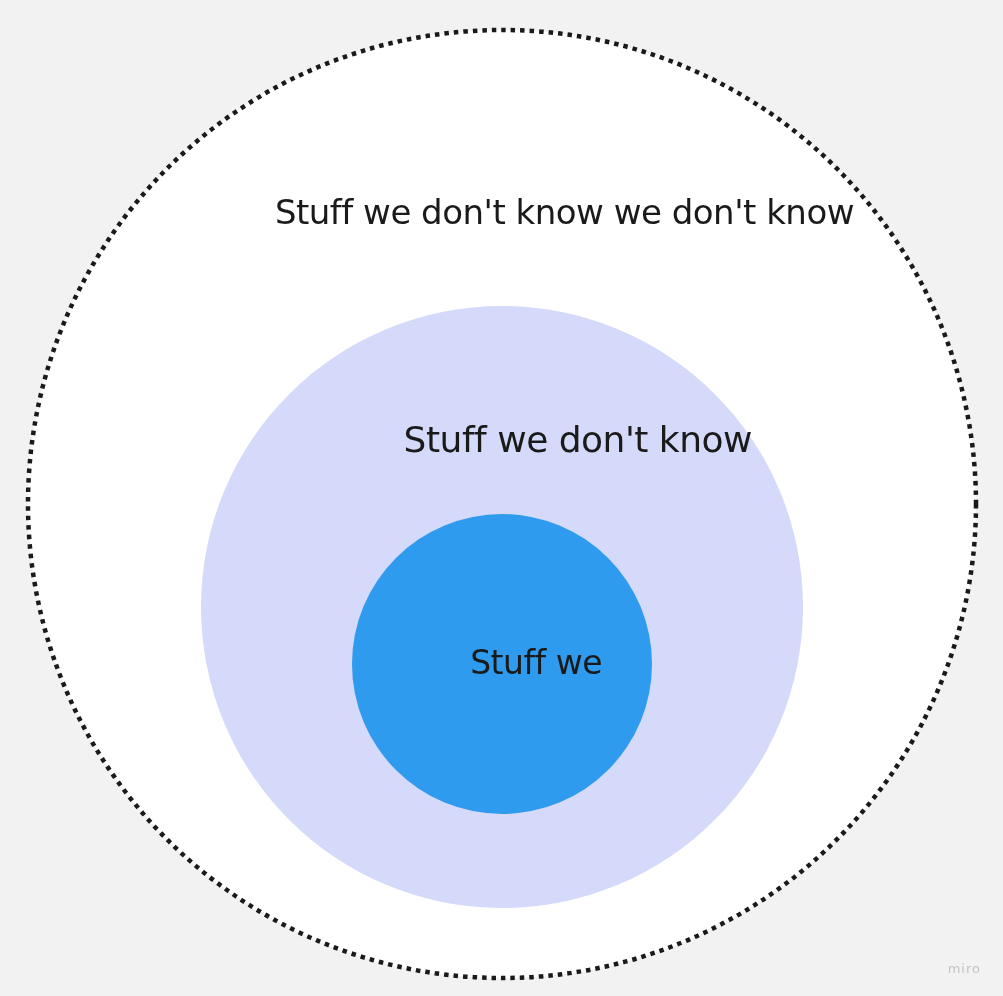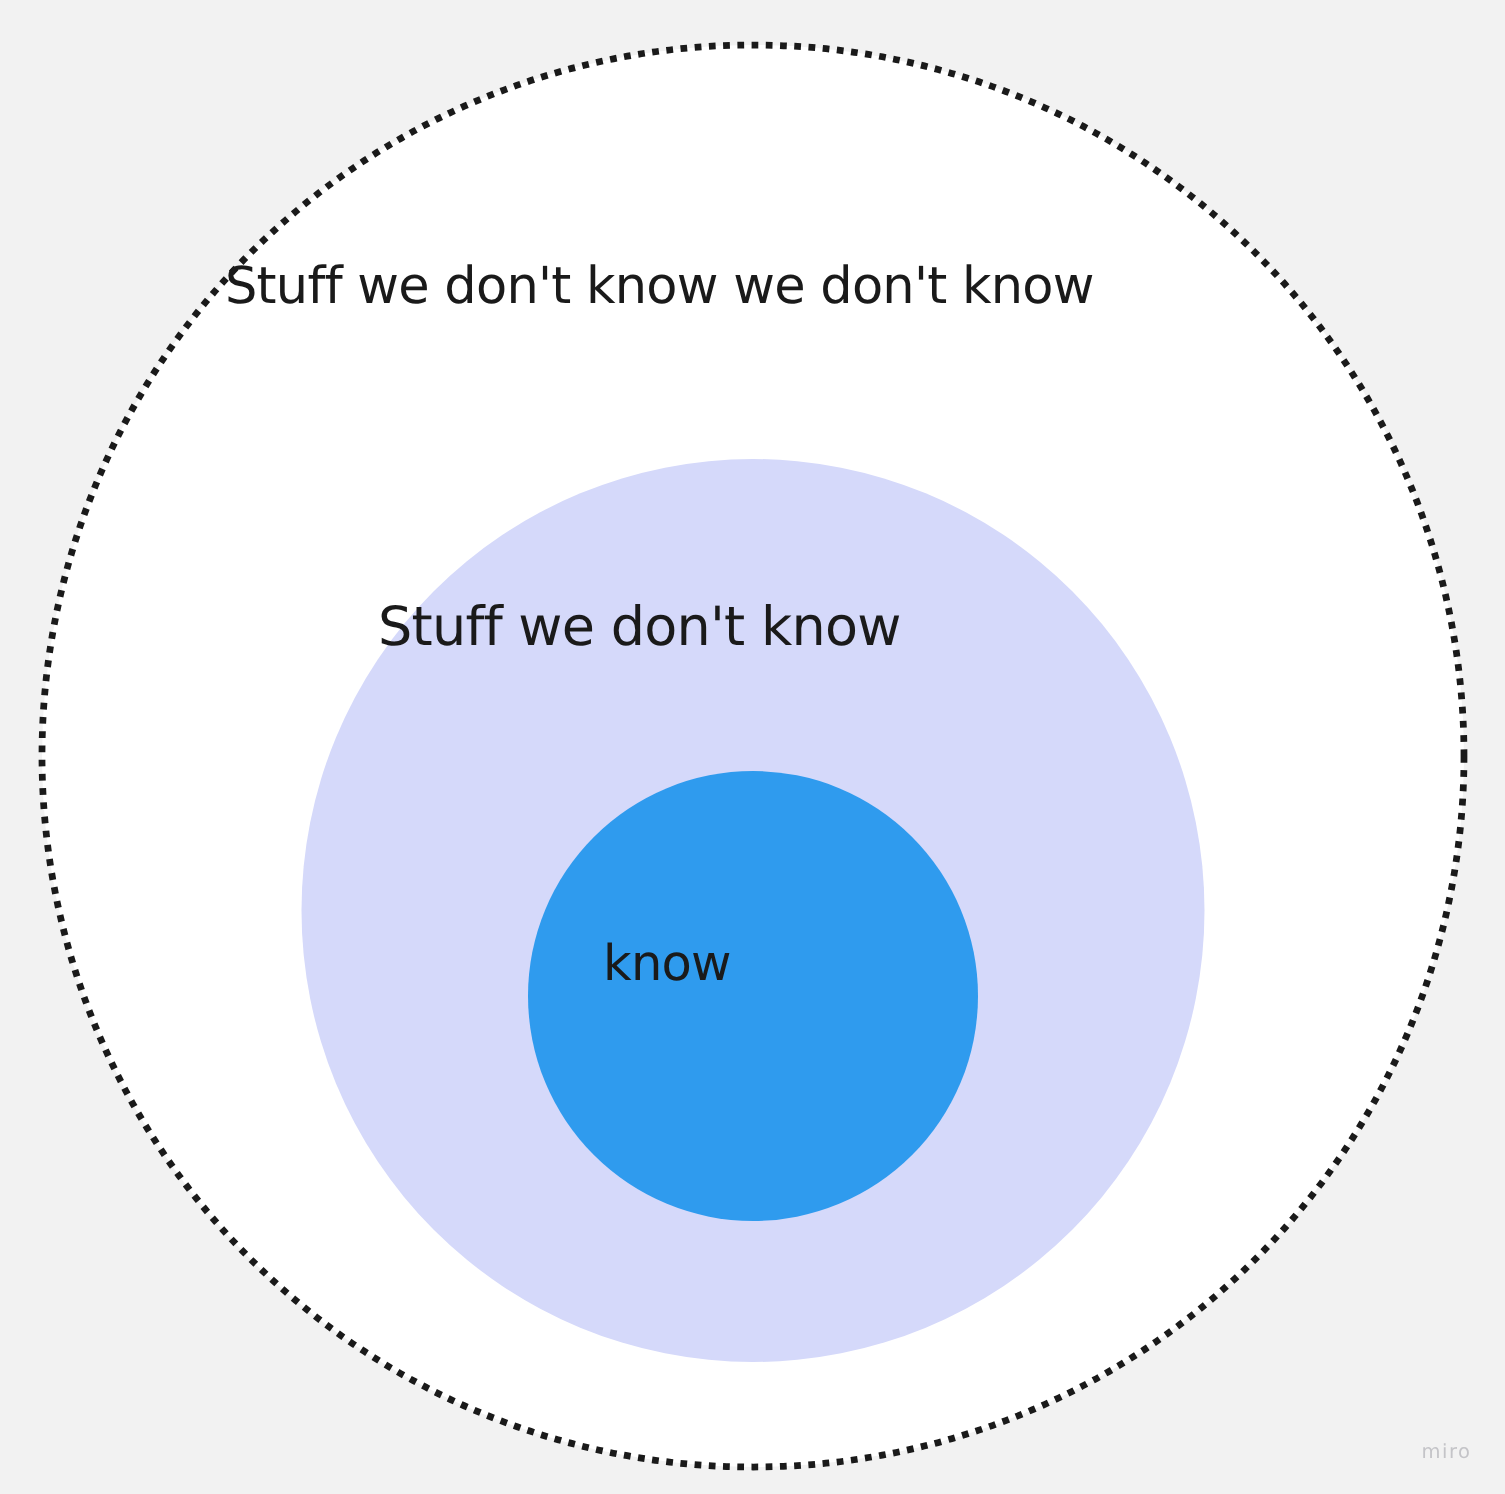--- a/index.html
+++ b/index.html
@@ -3,22 +3,22 @@
 <meta charset="utf-8">
 <style>
   html, body { margin: 0; padding: 0; }
   body {
     width: 1003px; height: 996px; overflow: hidden;
     background: #f2f2f2; position: relative;
     font-family: "DejaVu Sans", sans-serif;
   }
   .board { position: absolute; left: 0; top: 0; width: 1003px; height: 996px; }
   .label {
-    position: absolute; color: #1a1a1a; text-align: left;
-    font-family: "DejaVu Sans", sans-serif; letter-spacing: -0.5px;
+    position: absolute; color: #1a1a1a; text-align: right;
+    font-family: "DejaVu Sans", sans-serif; letter-spacing: -0.5px; margin-top: 21px;
   }
   .outer-label { left: 150px; width: 704px; top: 170px; font-size: 34px; line-height: 42px; }
   .middle-label { left: 252px; width: 500px; top: 398px; font-size: 36px; line-height: 42px; }
   .inner-label { left: 402px; width: 200px; top: 616px; font-size: 33px; line-height: 52px; }
   .watermark {
     position: absolute; right: 22px; bottom: 20px;
     font-size: 13px; color: #c4c4c8; letter-spacing: 1px;
     font-family: "DejaVu Sans", sans-serif;
     margin-left: 16px;
   }
@@ -28,16 +28,16 @@
 
 <svg class="board" width="1003" height="996" viewBox="0 0 1003 996">
   <circle cx="502" cy="504" r="474" fill="#ffffff" stroke="#1a1a1a" stroke-width="4.5" stroke-dasharray="4.5 5"></circle>
   <circle cx="502" cy="607" r="301" fill="#d5d9fa"></circle>
   <circle cx="502" cy="664" r="150" fill="#2f9bee"></circle>
 </svg>
 
 <div class="label outer-label">Stuff we don't know we don't know</div>
 <div class="label middle-label">Stuff we don't know</div>
 <div class="label inner-label">
-  <div>know</div>
+  <div>Stuff we</div>
 </div>
 
 <div class="watermark">miro</div>
 
 </body></html>

